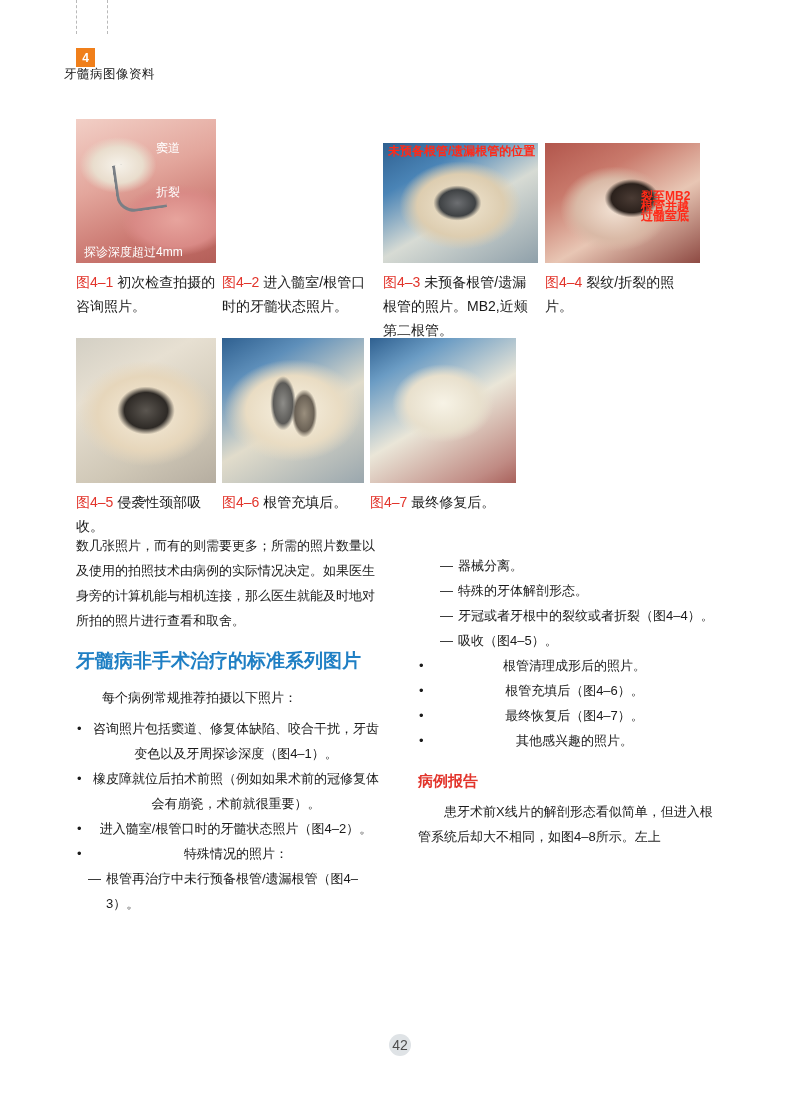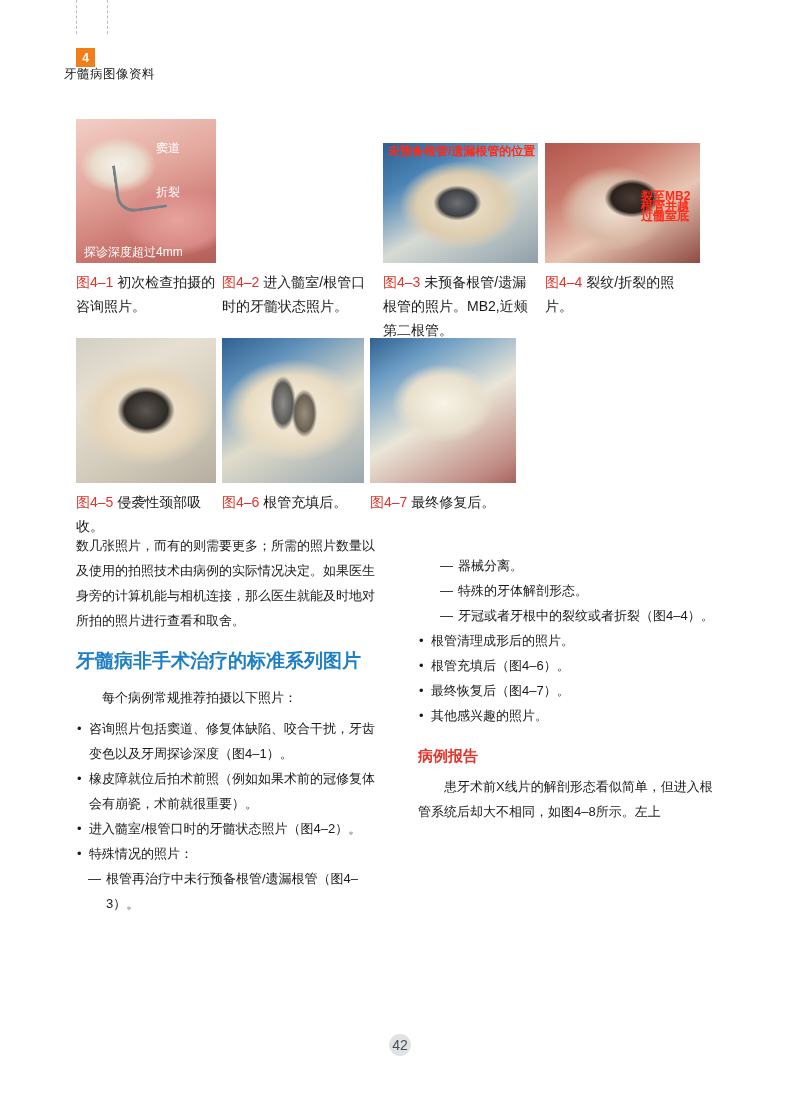--- a/index.html
+++ b/index.html
@@ -110,20 +110,21 @@
     font-size: 15px;
     line-height: 24px;
     font-weight: bold;
     margin: 16px 0 4px 0;
   }
 
   ul.bul {
     list-style: none;
     margin: 0;
     padding: 0;
+    text-align: center;
   }
   ul.bul > li {
     position: relative;
     padding-left: 13px;
     margin: 0;
   }
   ul.bul > li::before {
     content: "•";
     position: absolute;
     left: 1px;
@@ -308,20 +309,21 @@
     <ul class="dash">
       <li><span>根管再治疗中未行预备根管/遗漏根管（图4–3）。</span></li>
     </ul>
   </div>
 
   <div class="col" style="left:418px; top:533px; width:300px;margin-top:20px;">
     <ul class="dash" style="padding-left:24px;">
       <li><span>器械分离。</span></li>
       <li><span>特殊的牙体解剖形态。</span></li>
       <li><span>牙冠或者牙根中的裂纹或者折裂（图4–4）。</span></li>
+      <li><span>吸收（图4–5）。</span></li>
     </ul>
 
     <ul class="bul">
       <li><span>根管清理成形后的照片。</span></li>
       <li><span>根管充填后（图4–6）。</span></li>
       <li><span>最终恢复后（图4–7）。</span></li>
       <li><span>其他感兴趣的照片。</span></li>
     </ul>
 
 

